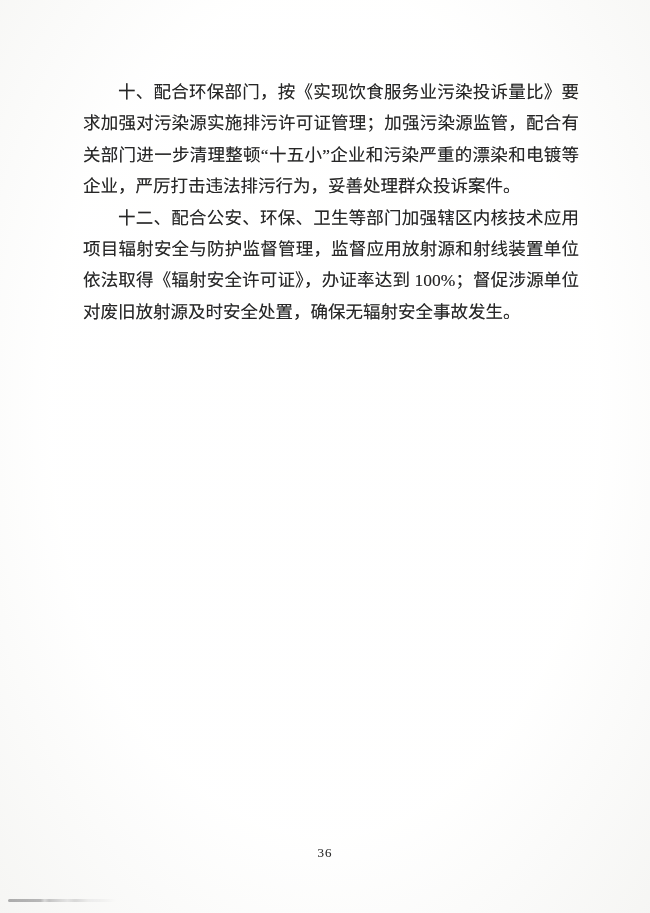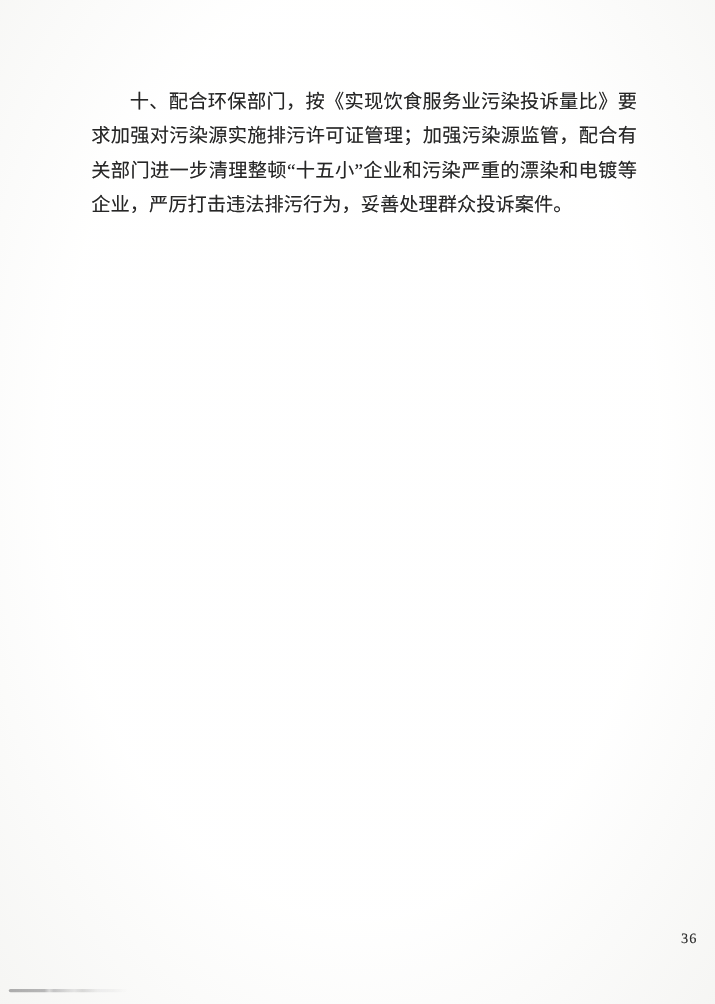--- a/index.html
+++ b/index.html
@@ -35,23 +35,23 @@
     margin: 0;
     padding: 0;
     text-indent: 2em;
   }
   .para.first {
     text-indent: 0;
   }
   .page-number {
     position: absolute;
     left: 0;
-    right: 16px;
+    right: 0;
     top: 845px;
-    text-align: right;
+    text-align: center;
     font-size: 13px;
     letter-spacing: 1px;
     color: #2e2e2e;
     text-shadow: 0 0 0.5px rgba(50,50,50,0.4);
   }
   .artifact-line {
     position: absolute;
     left: 8px;
     top: 899px;
     width: 108px;
@@ -70,19 +70,20 @@
     filter: blur(0.5px);
   }
 </style>
 </head>
 <body>
 
 <div class="scan-page">
 
   <div class="text-block">
     <p class="para">十、配合环保部门，按《实现饮食服务业污染投诉量比》要求加强对污染源实施排污许可证管理；加强污染源监管，配合有关部门进一步清理整顿“十五小”企业和污染严重的漂染和电镀等企业，严厉打击违法排污行为，妥善处理群众投诉案件。</p>
+    <p class="para">十二、配合公安、环保、卫生等部门加强辖区内核技术应用项目辐射安全与防护监督管理，监督应用放射源和射线装置单位依法取得《辐射安全许可证》，办证率达到 100%；督促涉源单位对废旧放射源及时安全处置，确保无辐射安全事故发生。</p>
   </div>
 
   <div class="page-number">36</div>
 
   <div class="artifact-line"></div>
 
 </div>
 
 </body></html>

